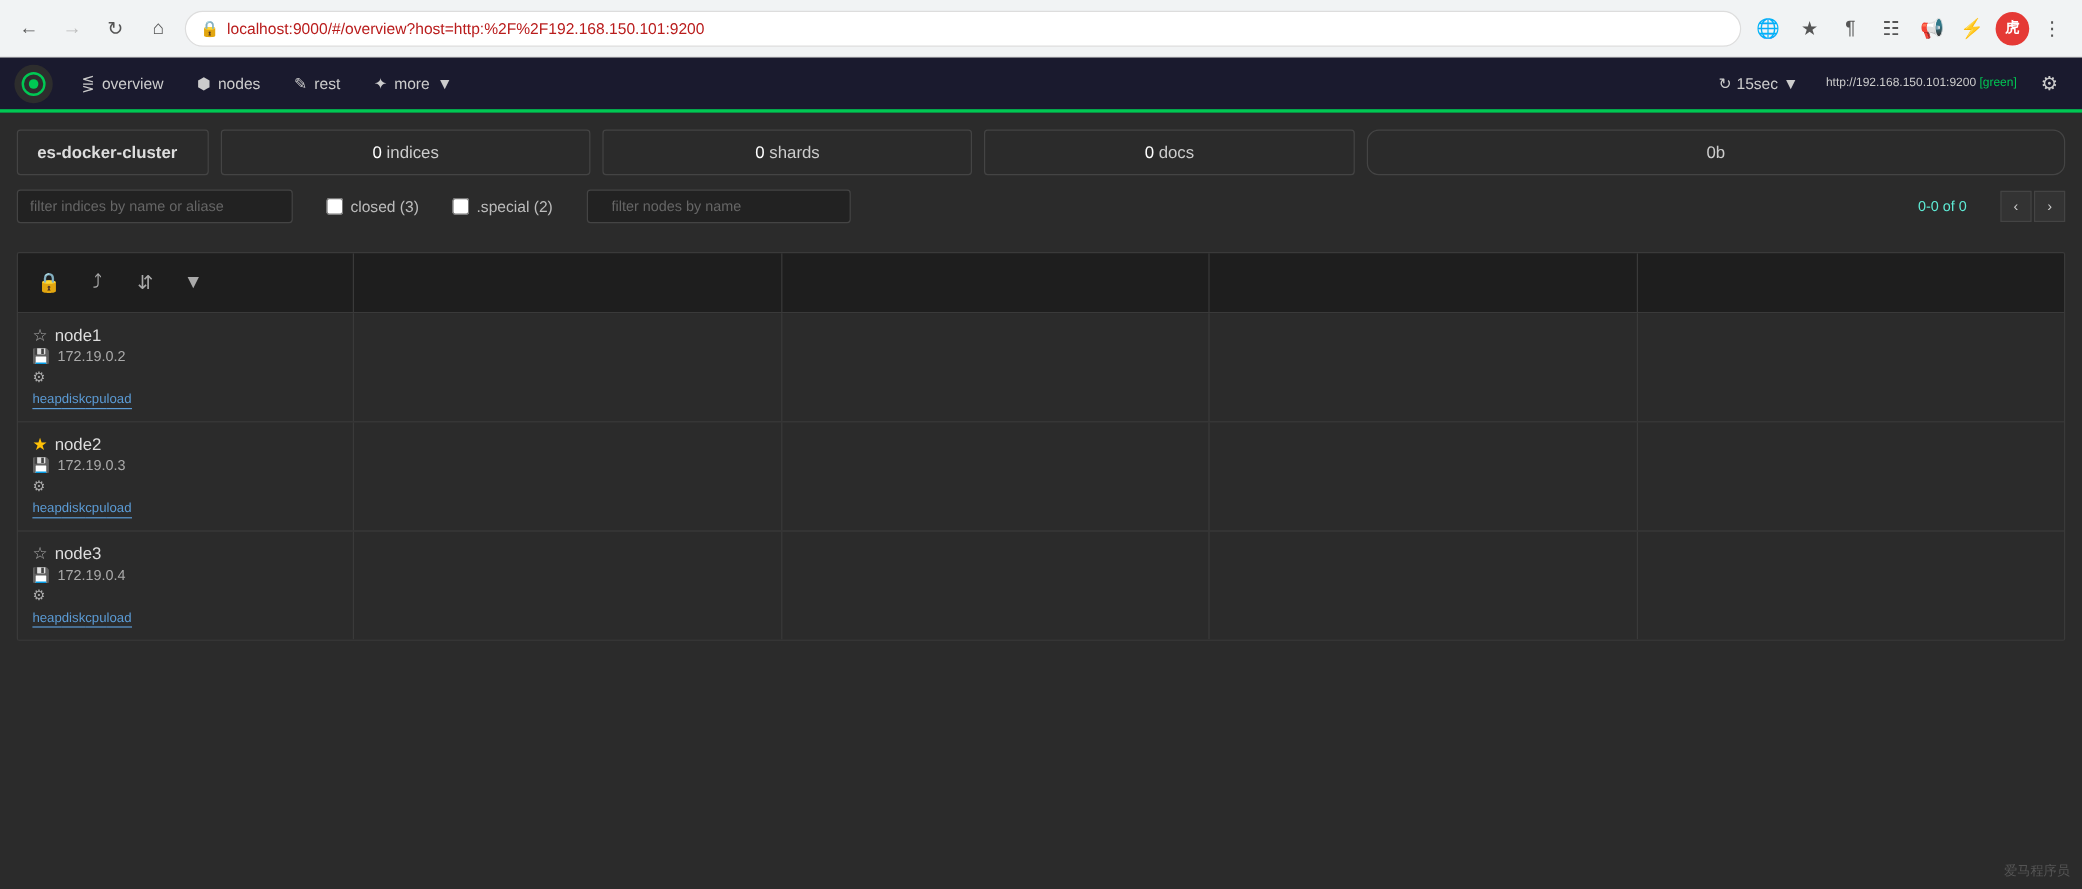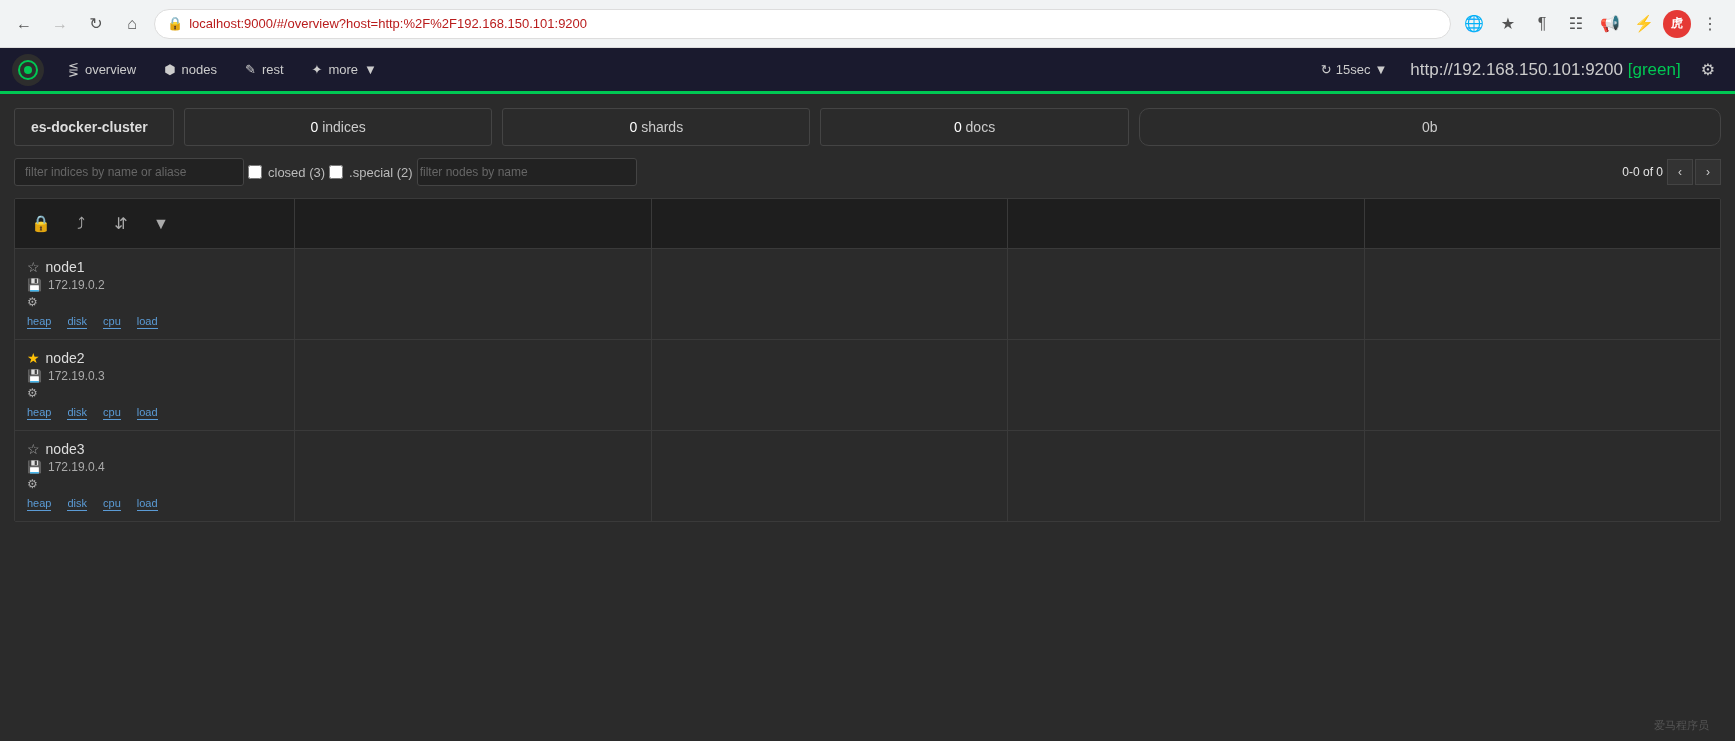--- a/index.html
+++ b/index.html
@@ -89,21 +89,21 @@
     .refresh-btn {
       display: flex; align-items: center; gap: 4px;
       color: #ccc;
       cursor: pointer;
       padding: 4px 8px;
       border-radius: 3px;
       font-size: 13px;
     }
     .server-status {
       color: #ccc;
-      font-size: 17px;
+      font-size: 10px;
       margin-right: 8px;
       padding-left: 11px;
     }
     .server-status .green { color: #00c853; }
     .settings-btn {
       color: #ccc;
       cursor: pointer;
       font-size: 16px;
       padding: 4px 8px;
     }
@@ -140,22 +140,22 @@
       flex: 1;
       text-align: center;
     }
     .stat-item .highlight { color: #fff; }
     .stat-item:last-child { flex: 2; border-radius: 10px; }
 
     
     .filter-row {
       display: flex;
       align-items: center;
-      gap: 4px;
-      margin-bottom: 12px;
+      gap: 28px;
+      margin-bottom: 24px;
     }
     .filter-input {
       border: 1px solid #444;
       background: #222;
       color: #999;
       padding: 6px 10px;
       border-radius: 3px;
       font-size: 12px;
       width: 230px;
     }
@@ -167,29 +167,29 @@
       cursor: pointer;
     }
     .checkbox-item input[type="checkbox"] {
       width: 14px; height: 14px;
       accent-color: #555;
     }
     .filter-nodes-input {
       border: 1px solid #444;
       background: #222;
       color: #999;
-      padding: 6px 2px;
+      padding: 6px 20px;
       border-radius: 3px;
       font-size: 12px;
       width: 220px;
     }
     .filter-nodes-input::placeholder { color: #666; }
     .filter-spacer { flex: 1; }
     .pagination-text {
-      color: #e5e5e5;
+      color: #5eead4;
       font-size: 12px;
     }
     .pagination-btns {
       display: flex; gap: 2px;
     }
     .page-btn {
       width: 26px; height: 26px;
       border: 1px solid #444;
       background: #333;
       color: #ccc;
@@ -259,21 +259,21 @@
       font-size: 12px;
       margin-bottom: 3px;
       display: flex; align-items: center; gap: 6px;
     }
     .node-role {
       color: #aaa;
       font-size: 12px;
       margin-bottom: 6px;
     }
     .node-metrics {
-      display: flex; gap: 16px;
+      display: flex; gap: 0;
     }
     .metric-item {
       font-size: 11px;
       color: #5b9bd5;
       cursor: pointer;
       border-bottom: 1px solid #5b9bd5;
       padding-bottom: 1px;
     }
     .data-cell {
       flex: 1;
@@ -281,21 +281,21 @@
     }
     .data-cell:last-child { border-right: none; }
 
     .star-icon { color: #aaa; font-size: 14px; cursor: pointer; }
     .star-icon.filled { color: #ffc107; }
 
     
     .watermark {
       position: fixed;
       bottom: 8px;
-      right: 26px;
+      right: 10px;
       color: #555;
       font-size: 11px;
       font-family: Liberation Sans, sans-serif;
     }
   </style>
 </head>
 <body>
 
 <div class="browser-chrome">
   <button class="browser-nav-btn">←</button>

